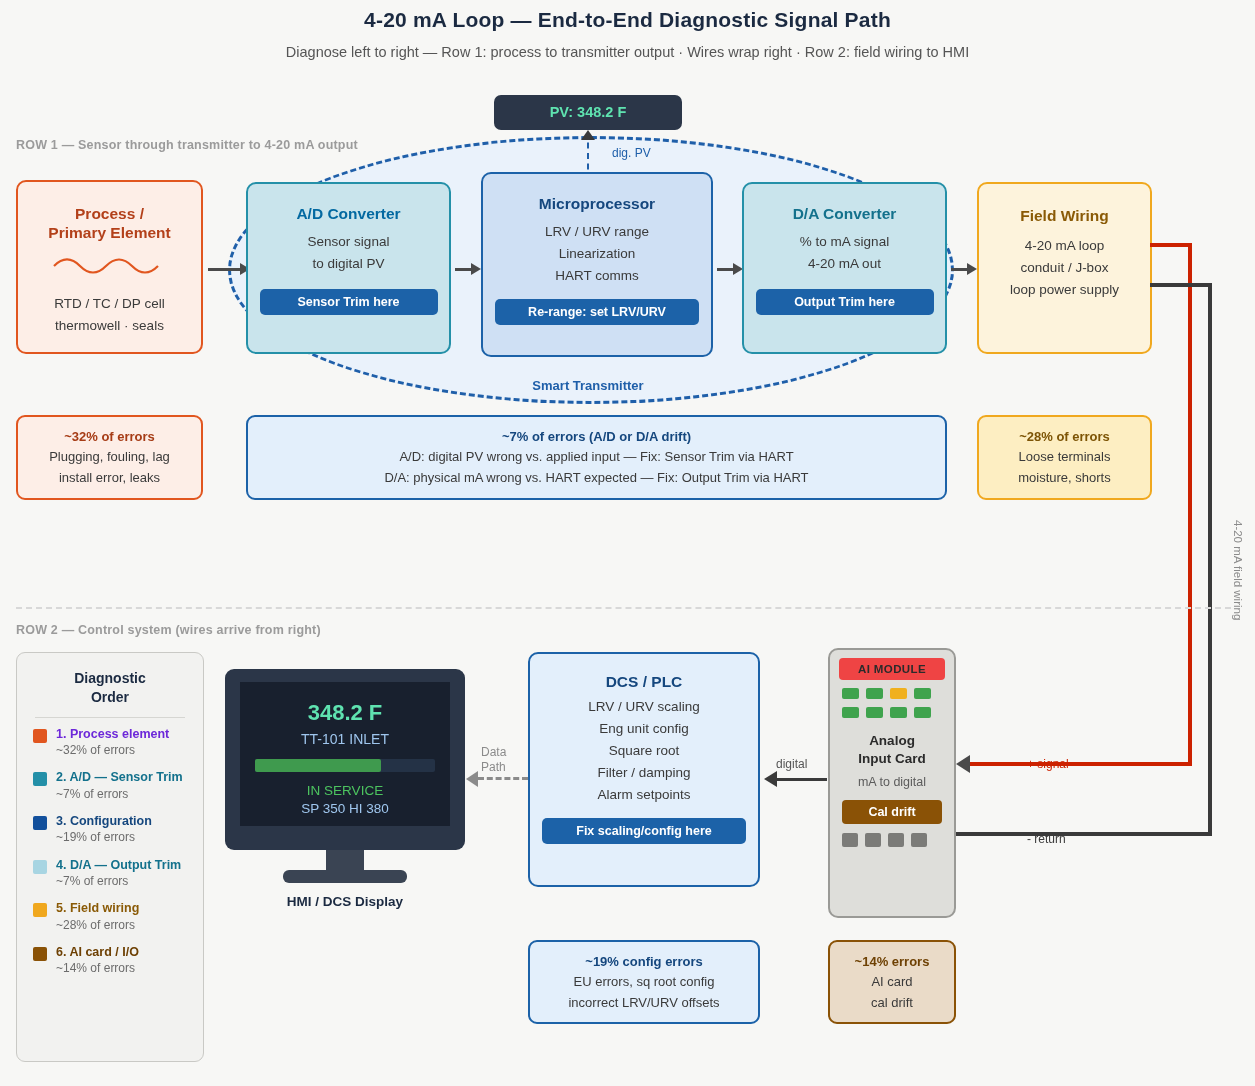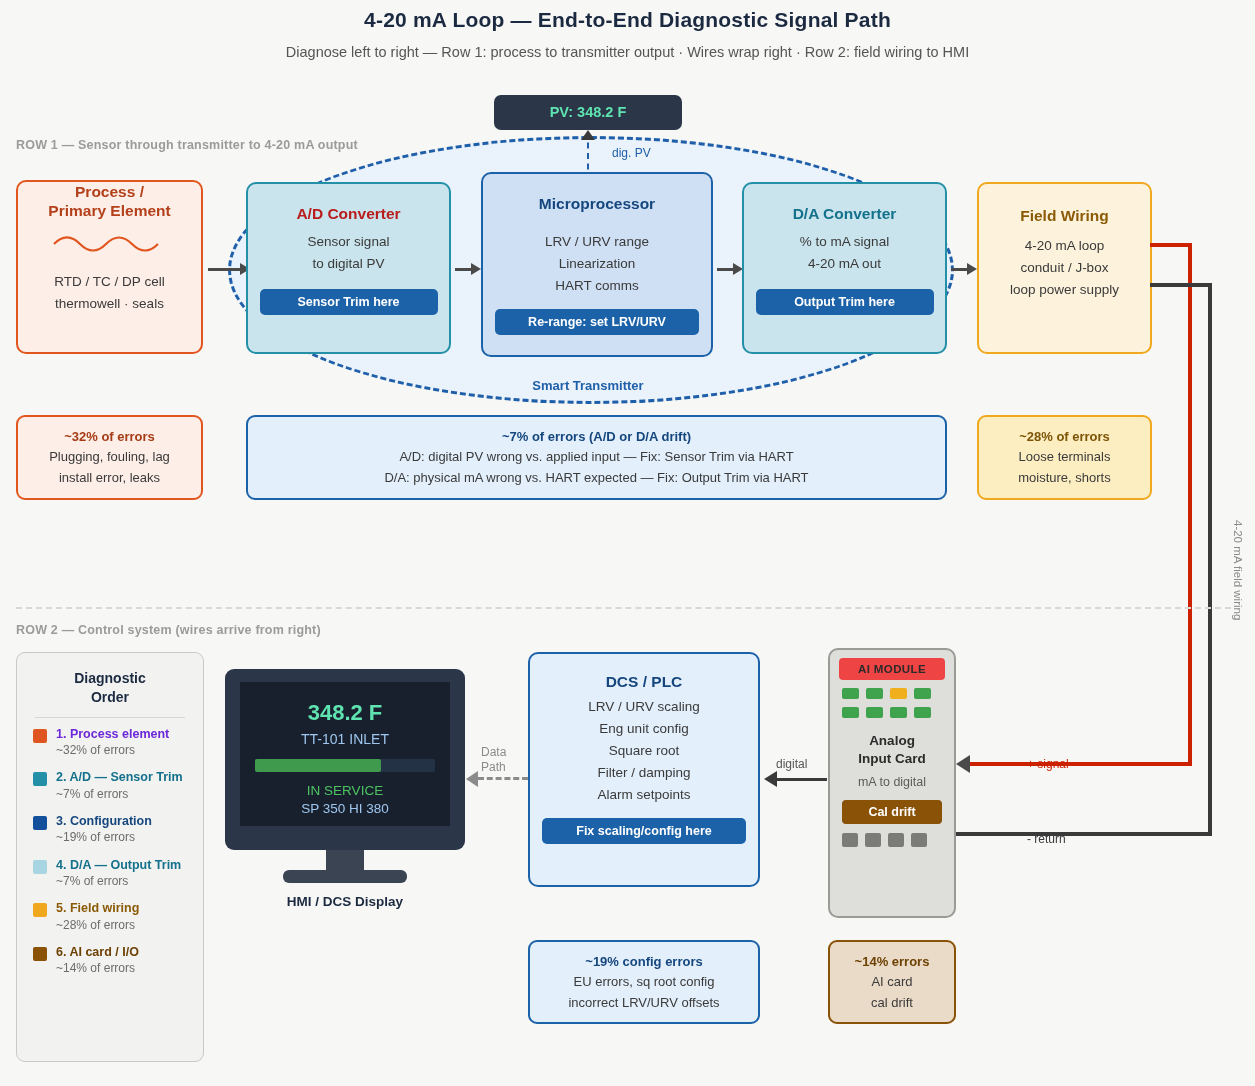--- a/index.html
+++ b/index.html
@@ -44,21 +44,21 @@
   .badge-btn{
     display:block;margin:0 auto;border-radius:5px;
     background:#1c62a8;color:#fff;font-size:12.5px;font-weight:bold;
     padding:6px 10px;box-sizing:border-box;
   }
 
   
   .skin-process{background:#fdeee7;border:2.5px solid #e1561f;}
   .skin-process .ttl{color:#b3401a;}
   .skin-ad{background:#c9e4ec;border:2.5px solid #2490a8;}
-  .skin-ad .ttl{color:#b91c1c;}
+  .skin-ad .ttl{color:#0369a1;}
   .skin-micro{background:#cfe0f4;border:2.5px solid #1c62a8;}
   .skin-micro .ttl{color:#15477e;}
   .skin-da{background:#c9e4ec;border:2.5px solid #2490a8;}
   .skin-da .ttl{color:#13718c;}
   .skin-field{background:#fdf3dc;border:2.5px solid #f0a81e;}
   .skin-field .ttl{color:#8a5a06;}
   .skin-dcs{background:#e3effb;border:2.5px solid #1c62a8;}
   .skin-dcs .ttl{color:#15477e;}
 
   
@@ -136,21 +136,21 @@
 <div class="abs" id="st-ellipse"></div>
 <div class="abs" id="st-label">Smart Transmitter</div>
 
 <div class="abs" style="left:494px;top:95px;width:188px;height:35px;background:#2b3648;border-radius:7px;text-align:center;line-height:35px;font-size:14.5px;font-weight:bold;color:#5fe3b0;">PV: 348.2 F</div>
 
 <div class="abs" style="left:587px;top:132px;width:0;height:48px;border-left:2px dashed #1f5fa9;"></div>
 <div class="abs" style="left:581px;top:130px;width:0;height:0;border-left:7px solid transparent;border-right:7px solid transparent;border-bottom:10px solid #3a3a3a;"></div>
 <div class="abs" style="left:612px;top:146px;font-size:12px;color:#1f5fa9;">dig. PV</div>
 
 <div class="abs node skin-process" style="left:16px;top:180px;width:187px;height:174px;">
-  <div class="ttl" style="">Process /</div>
+  <div class="ttl" style="margin-top:22px;">Process /</div>
   <div class="ttl">Primary Element</div>
   <svg width="120" height="26" style="margin-top:10px;">
     <path d="M4 13 Q 17 0 30 13 T 56 13 T 82 13 T 108 13" fill="none" stroke="#e1561f" stroke-width="2.2"></path>
   </svg>
   <div class="ln" style="margin-top:10px;">RTD / TC / DP cell</div>
   <div class="ln">thermowell · seals</div>
 </div>
 
 <div class="abs" style="left:208px;top:268px;width:36px;height:3px;background:#4a4a4a;"></div>
 <div class="abs" style="left:240px;top:263px;width:0;height:0;border-top:6.5px solid transparent;border-bottom:6.5px solid transparent;border-left:10px solid #4a4a4a;"></div>
@@ -160,21 +160,21 @@
   <div class="ln" style="margin-top:8px;">Sensor signal</div>
   <div class="ln">to digital PV</div>
   <div class="badge-btn" style="margin-top:14px;width:178px;">Sensor Trim here</div>
 </div>
 
 <div class="abs" style="left:455px;top:268px;width:20px;height:3px;background:#4a4a4a;"></div>
 <div class="abs" style="left:471px;top:263px;width:0;height:0;border-top:6.5px solid transparent;border-bottom:6.5px solid transparent;border-left:10px solid #4a4a4a;"></div>
 
 <div class="abs node skin-micro" style="left:481px;top:172px;width:232px;height:185px;">
   <div class="ttl" style="margin-top:20px;">Microprocessor</div>
-  <div class="ln" style="margin-top:18px;">LRV / URV range</div>
+  <div class="ln" style="margin-top:8px;">LRV / URV range</div>
   <div class="ln">Linearization</div>
   <div class="ln">HART comms</div>
   <div class="badge-btn" style="margin-top:12px;width:204px;">Re-range: set LRV/URV</div>
 </div>
 
 <div class="abs" style="left:717px;top:268px;width:20px;height:3px;background:#4a4a4a;"></div>
 <div class="abs" style="left:733px;top:263px;width:0;height:0;border-top:6.5px solid transparent;border-bottom:6.5px solid transparent;border-left:10px solid #4a4a4a;"></div>
 
 <div class="abs node skin-da" style="left:742px;top:182px;width:205px;height:172px;">
   <div class="ttl" style="margin-top:20px;">D/A Converter</div>

